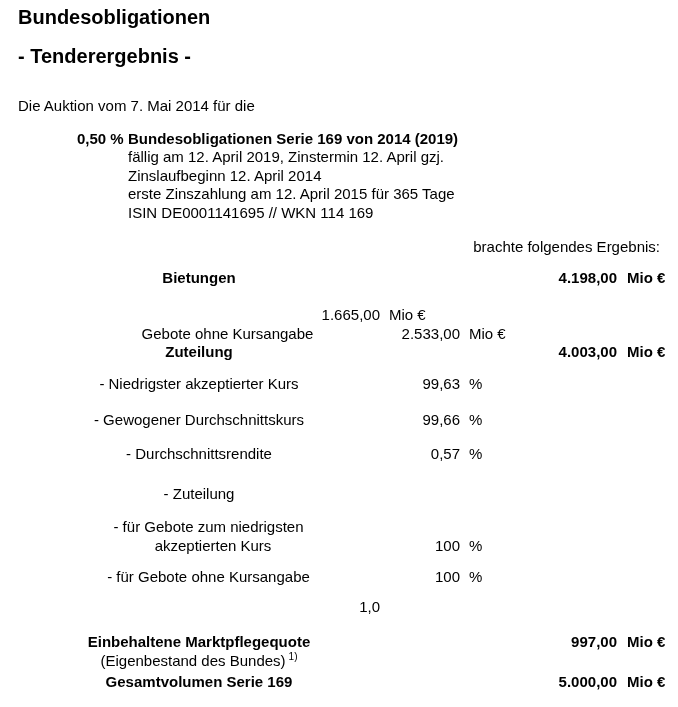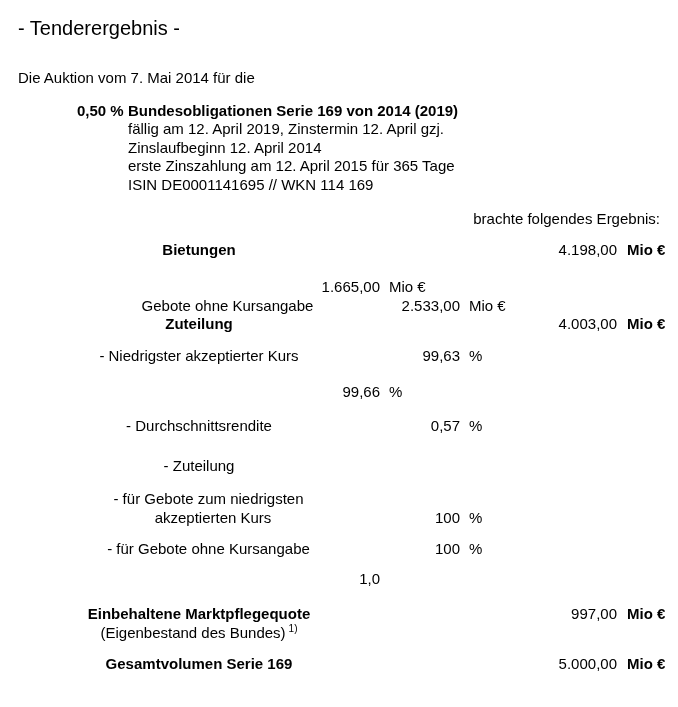--- a/index.html
+++ b/index.html
@@ -16,21 +16,21 @@
   .doc { width: 678px; height: 707px; }
 
   .h1 {
     font-size: 20px;
     font-weight: bold;
     line-height: 22px;
     margin: 6px 18px 0 18px;
   }
   .h2 {
     font-size: 20px;
-    font-weight: normal;
+    font-weight: bold;
     line-height: 22px;
     margin: 17px 18px 0 18px;
   }
   .intro { margin: 30px 18px 0 18px; }
 
   .bond {
     display: flex;
     margin: 14px 18px 0 77px;
   }
   .bond .coupon {
@@ -47,41 +47,42 @@
   .row {
     display: grid;
     grid-template-columns: 362px 80px 60px 97px 43px;
     margin-left: 18px;
     margin-right: 18px;
   }
   .row > div { align-self: start; }
   .lbl { text-align: center; }
   .v-mid { text-align: right; white-space: nowrap; }
   .u-mid { padding-left: 9px; white-space: nowrap; }
-  .v-tot { text-align: right; font-weight: normal; white-space: nowrap; }
+  .v-tot { text-align: right; font-weight: bold; white-space: nowrap; }
   .u-tot { padding-left: 10px; font-weight: bold; white-space: nowrap; }
   .bold { font-weight: bold; }
   .align-end { align-self: end !important; }
 
   .prefix { display: inline-block; width: 57px; }
   .indent1 { padding-left: 19px; }
   .indent2 { padding-left: 28px; }
 
   sup.fn {
     font-size: 10px;
     line-height: 0;
     vertical-align: super;
     margin-left: 3px;
   }
 </style>
 </head>
 <body>
 
 <div class="doc">
 
+  <div class="h1">Bundesobligationen</div>
   <div class="h2">- Tenderergebnis -</div>
 
   <div class="intro">Die Auktion vom 7. Mai 2014 für die</div>
 
   <div class="bond">
     <div class="coupon">0,50 %</div>
     <div class="desc">
       <div class="bond-name">Bundesobligationen Serie 169 von 2014 (2019)</div>
       <div>fällig am 12. April 2019, Zinstermin 12. April gzj.</div>
       <div>Zinslaufbeginn 12. April 2014</div>
@@ -126,20 +127,21 @@
 
   <div class="row" style="margin-top:13.5px">
     <div class="lbl">- Niedrigster akzeptierter Kurs</div>
     <div class="v-mid">99,63</div>
     <div class="u-mid">%</div>
     <div class="v-tot"></div>
     <div class="u-tot"></div>
   </div>
 
   <div class="row" style="margin-top:17.5px">
+    <div class="lbl">- Gewogener Durchschnittskurs</div>
     <div class="v-mid">99,66</div>
     <div class="u-mid">%</div>
     <div class="v-tot"></div>
     <div class="u-tot"></div>
   </div>
 
   <div class="row" style="margin-top:15.5px">
     <div class="lbl">- Durchschnittsrendite</div>
     <div class="v-mid">0,57</div>
     <div class="u-mid">%</div>
@@ -185,21 +187,21 @@
     <div class="lbl">
       <div class="bold">Einbehaltene Marktpflegequote</div>
       <div><span>(Eigenbestand des Bundes)</span><sup class="fn">1)</sup></div>
     </div>
     <div class="v-mid"></div>
     <div class="u-mid"></div>
     <div class="v-tot">997,00</div>
     <div class="u-tot">Mio €</div>
   </div>
 
-  <div class="row" style="margin-top:13px">
+  <div class="row" style="margin-top:3px">
     <div class="lbl bold">Gesamtvolumen Serie 169</div>
     <div class="v-mid"></div>
     <div class="u-mid"></div>
     <div class="v-tot">5.000,00</div>
     <div class="u-tot">Mio €</div>
   </div>
 
 </div>
 
 </body></html>

